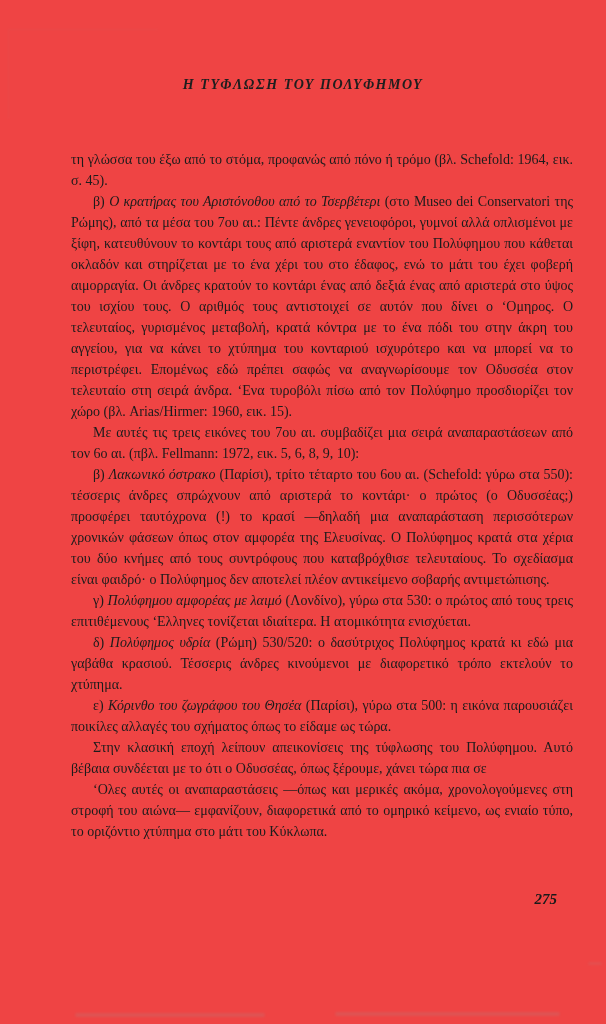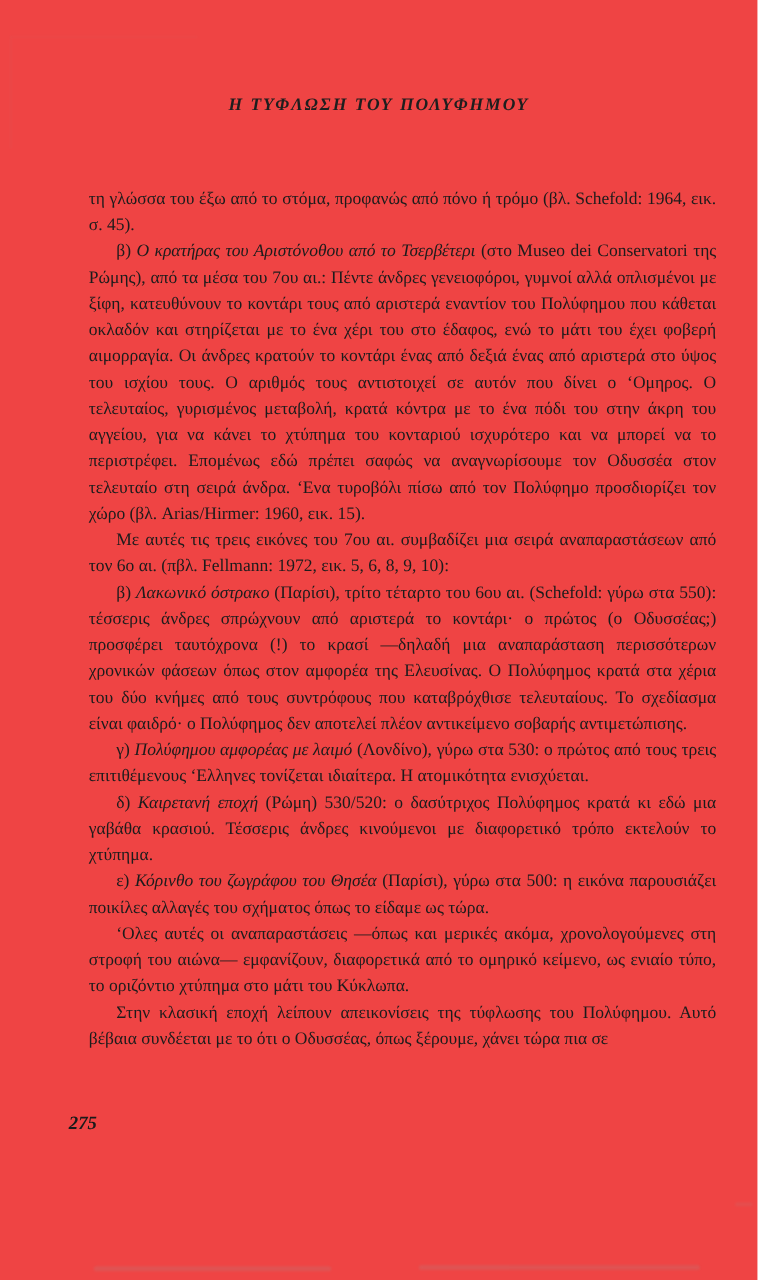--- a/index.html
+++ b/index.html
@@ -49,20 +49,21 @@
     text-indent: 22px;
   }
   .it {
     font-style: italic;
   }
   .page-number {
     position: absolute;
     top: 891px;
     left: 55px;
     width: 502px;
+    text-align: right;
     font-style: italic;
     font-weight: 600;
     font-size: 15px;
     color: #1a1a1a;
   }
   
   .artifact {
     position: absolute;
     background: #9a9a9a;
     opacity: 0.18;
@@ -84,24 +85,24 @@
   <div class="artifact edge-top-left-v"></div>
 
   <div class="running-header">Η ΤΥΦΛΩΣΗ ΤΟΥ ΠΟΛΥΦΗΜΟΥ</div>
 
   <div class="text-block">
       <p class=""><span>τη γλώσσα του έξω από το στόμα, προφανώς από πόνο ή τρόμο (βλ. Schefold: 1964, εικ. σ. 45).</span></p>
       <p class="indent"><span>β) </span><span class="it">Ο κρατήρας του Αριστόνοθου από το Τσερβέτερι</span><span> (στο Museo dei Conservatori της Ρώμης), από τα μέσα του 7ου αι.: Πέντε άνδρες γενειοφόροι, γυμνοί αλλά οπλισμένοι με ξίφη, κατευθύνουν το κοντάρι τους από αριστερά εναντίον του Πολύφημου που κάθεται οκλαδόν και στηρίζεται με το ένα χέρι του στο έδαφος, ενώ το μάτι του έχει φοβερή αιμορραγία. Οι άνδρες κρατούν το κοντάρι ένας από δεξιά ένας από αριστερά στο ύψος του ισχίου τους. Ο αριθμός τους αντιστοιχεί σε αυτόν που δίνει ο ‘Ομηρος. Ο τελευταίος, γυρισμένος μεταβολή, κρατά κόντρα με το ένα πόδι του στην άκρη του αγγείου, για να κάνει το χτύπημα του κονταριού ισχυρότερο και να μπορεί να το περιστρέφει. Επομένως εδώ πρέπει σαφώς να αναγνωρίσουμε τον Οδυσσέα στον τελευταίο στη σειρά άνδρα. ‘Ενα τυροβόλι πίσω από τον Πολύφημο προσδιορίζει τον χώρο (βλ. Arias/Hirmer: 1960, εικ. 15).</span></p>
       <p class="indent"><span>Με αυτές τις τρεις εικόνες του 7ου αι. συμβαδίζει μια σειρά αναπαραστάσεων από τον 6ο αι. (πβλ. Fellmann: 1972, εικ. 5, 6, 8, 9, 10):</span></p>
       <p class="indent"><span>β) </span><span class="it">Λακωνικό όστρακο</span><span> (Παρίσι), τρίτο τέταρτο του 6ου αι. (Schefold: γύρω στα 550): τέσσερις άνδρες σπρώχνουν από αριστερά το κοντάρι· ο πρώτος (ο Οδυσσέας;) προσφέρει ταυτόχρονα (!) το κρασί —δηλαδή μια αναπαράσταση περισσότερων χρονικών φάσεων όπως στον αμφορέα της Ελευσίνας. Ο Πολύφημος κρατά στα χέρια του δύο κνήμες από τους συντρόφους που καταβρόχθισε τελευταίους. Το σχεδίασμα είναι φαιδρό· ο Πολύφημος δεν αποτελεί πλέον αντικείμενο σοβαρής αντιμετώπισης.</span></p>
       <p class="indent"><span>γ) </span><span class="it">Πολύφημου αμφορέας με λαιμό</span><span> (Λονδίνο), γύρω στα 530: ο πρώτος από τους τρεις επιτιθέμενους ‘Ελληνες τονίζεται ιδιαίτερα. Η ατομικότητα ενισχύεται.</span></p>
-      <p class="indent"><span>δ) </span><span class="it">Καιρετανή εποχή</span><span> (Ρώμη) 530/520: ο δασύτριχος Πολύφημος κρατά κι εδώ μια γαβάθα κρασιού. Τέσσερις άνδρες κινούμενοι με διαφορετικό τρόπο εκτελούν το χτύπημα.</span></p>
+      <p class="indent"><span>δ) </span><span class="it">Πολύφημος υδρία</span><span> (Ρώμη) 530/520: ο δασύτριχος Πολύφημος κρατά κι εδώ μια γαβάθα κρασιού. Τέσσερις άνδρες κινούμενοι με διαφορετικό τρόπο εκτελούν το χτύπημα.</span></p>
       <p class="indent"><span>ε) </span><span class="it">Κόρινθο του ζωγράφου του Θησέα</span><span> (Παρίσι), γύρω στα 500: η εικόνα παρουσιάζει ποικίλες αλλαγές του σχήματος όπως το είδαμε ως τώρα.</span></p>
+      <p class="indent"><span>Στην κλασική εποχή λείπουν απεικονίσεις της τύφλωσης του Πολύφημου. Αυτό βέβαια συνδέεται με το ότι ο Οδυσσέας, όπως ξέρουμε, χάνει τώρα πια σε</span></p>
       <p class="indent"><span>‘Ολες αυτές οι αναπαραστάσεις —όπως και μερικές ακόμα, χρονολογούμενες στη στροφή του αιώνα— εμφανίζουν, διαφορετικά από το ομηρικό κείμενο, ως ενιαίο τύπο, το οριζόντιο χτύπημα στο μάτι του Κύκλωπα.</span></p>
-      <p class="indent"><span>Στην κλασική εποχή λείπουν απεικονίσεις της τύφλωσης του Πολύφημου. Αυτό βέβαια συνδέεται με το ότι ο Οδυσσέας, όπως ξέρουμε, χάνει τώρα πια σε</span></p>
     </div>
 
   <div class="page-number">275</div>
 
   <div class="artifact bottom-smudge-1"></div>
   <div class="artifact bottom-smudge-2"></div>
   <div class="artifact right-smudge"></div>
 
 </div>
 

